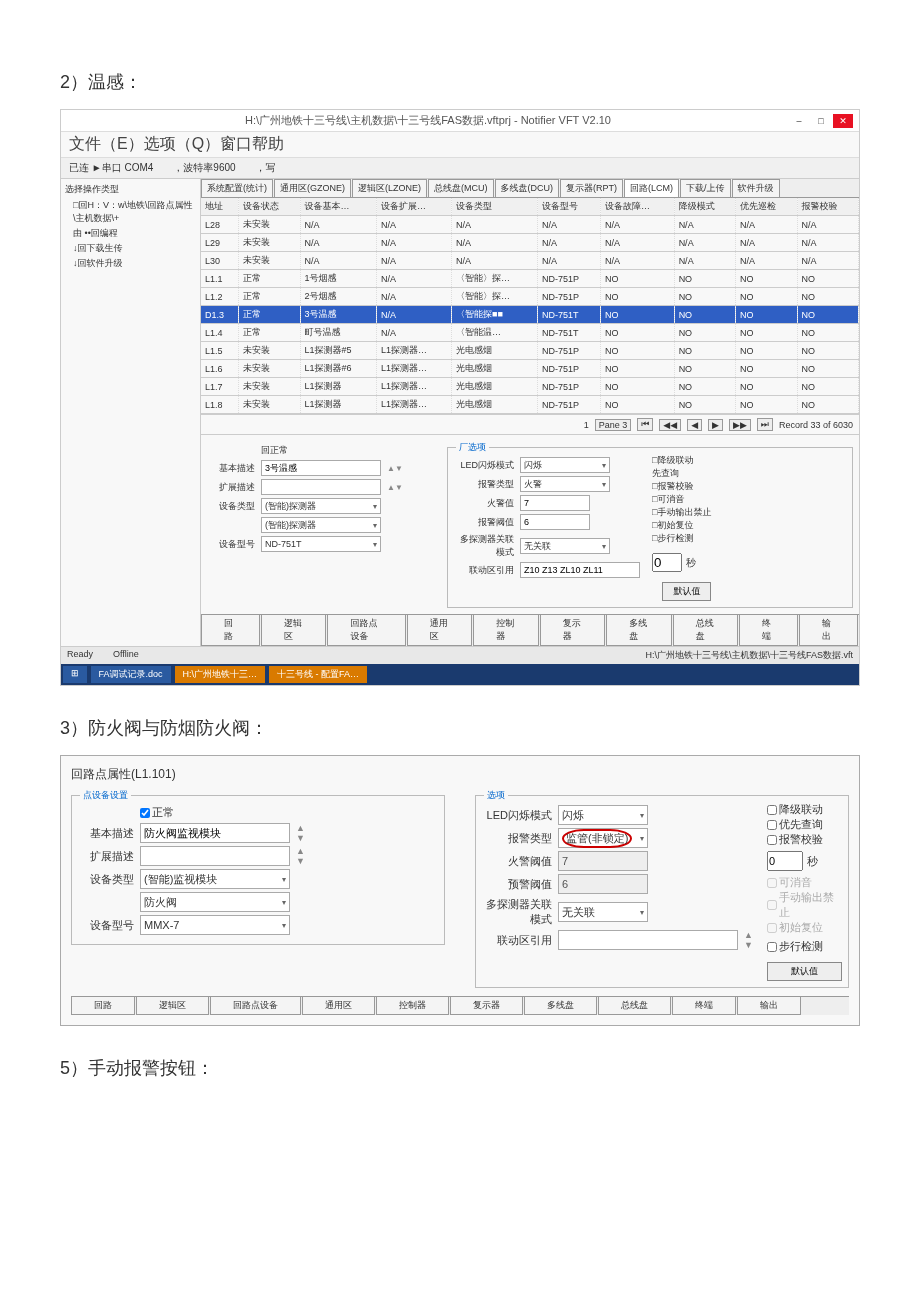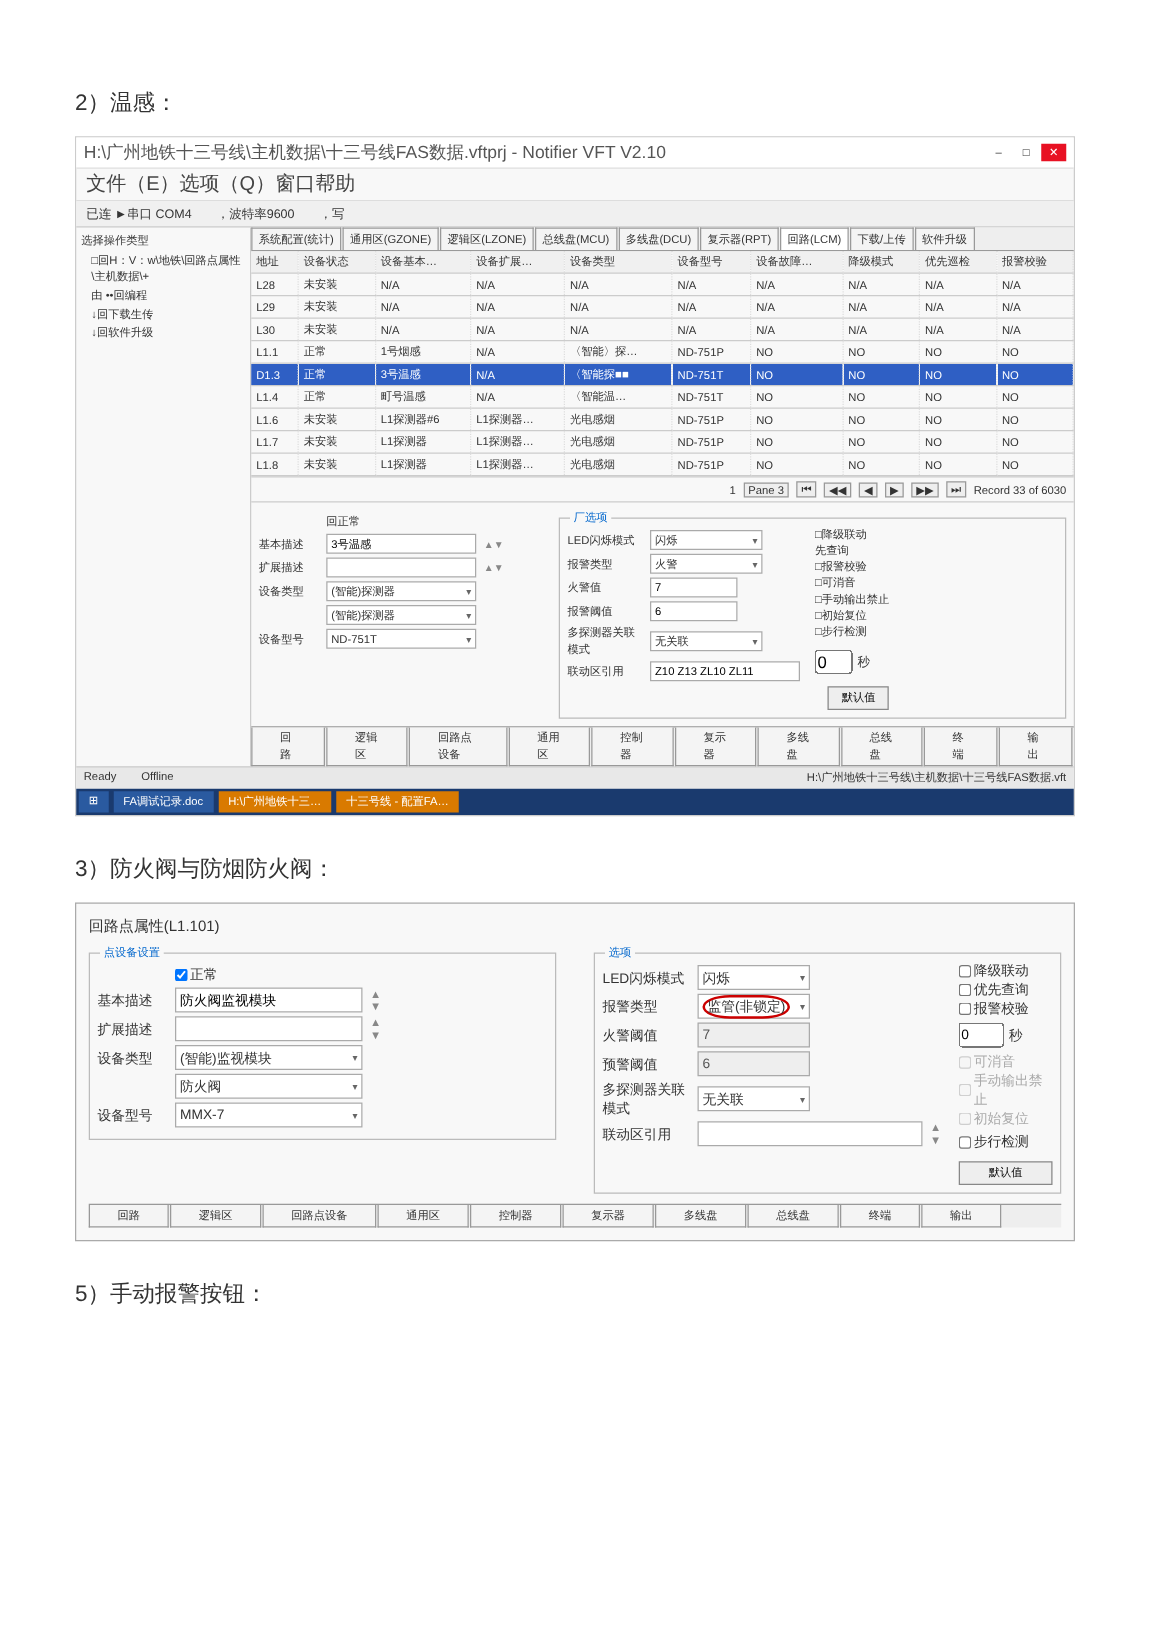--- a/index.html
+++ b/index.html
@@ -1,21 +1,21 @@
 <!DOCTYPE html>
 <html><head>
 <meta charset="utf-8">
 <style>
 *{box-sizing:border-box;margin:0;padding:0;font-family:"Microsoft YaHei","SimSun",sans-serif}
 body{background:#fff;width:920px;font-size:11px;color:#333}
 .page{padding:40px 60px}
 .section-title{font-size:18px;margin:30px 0 15px 0;font-weight:400}
 .app-window{border:1px solid #ccc;background:#f8f8f8;font-size:10px}
 .title-bar{display:flex;align-items:center;padding:3px 6px;background:#fff;border-bottom:1px solid #ddd}
-.title-bar .title{flex:1;font-size:14px;color:#555}
+.title-bar .title{flex:1;text-align:center;font-size:11px;color:#555}
 .title-bar .win-btns{display:flex;gap:2px}
 .win-btn{width:20px;height:14px;display:flex;align-items:center;justify-content:center;font-size:9px}
 .win-close{background:#e81123;color:#fff}
 .menu-bar{padding:2px 8px;font-size:16px;color:#444;border-bottom:1px solid #ddd}
 .toolbar{padding:3px 8px;border-bottom:1px solid #ccc;background:#f0f0f0;display:flex;gap:20px;font-size:10px}
 .main-layout{display:flex}
 .left-panel{width:140px;border-right:1px solid #ccc;padding:4px;font-size:9px}
 .left-panel .lbl{font-weight:400;margin-bottom:2px}
 .tree-item{padding:1px 0 1px 8px;font-size:9px;color:#333;cursor:pointer}
 .right-panel{flex:1;padding:0}
@@ -28,21 +28,21 @@
 .data-table tr.selected td{background:#2f5fc4;color:#fff}
 .pager{display:flex;justify-content:flex-end;align-items:center;gap:6px;padding:3px 6px;font-size:9px;border-top:1px solid #ccc}
 .pager .pgbtn{border:1px solid #999;padding:0 3px;cursor:pointer;background:#eee}
 .detail-panel{padding:6px;border-top:1px solid #ccc}
 .detail-header{font-size:10px;margin-bottom:2px}
 .detail-link{color:#06c;font-size:9px;cursor:pointer;margin-left:8px}
 .detail-cols{display:flex;gap:20px}
 .fieldset{border:1px solid #bbb;padding:6px;position:relative;margin-top:6px}
 .fieldset .legend{position:absolute;top:-7px;left:8px;background:#f8f8f8;padding:0 3px;font-size:9px;color:#06c}
 .form-row{display:flex;align-items:center;margin:3px 0;gap:6px;font-size:9px}
-.form-row label{width:48px;text-align:left;flex-shrink:0}
+.form-row label{width:48px;text-align:right;flex-shrink:0}
 .form-row input[type=text],.form-row .combo{border:1px solid #aaa;padding:1px 3px;font-size:9px;height:16px;background:#fff}
 .combo{display:flex;align-items:center;justify-content:space-between;min-width:90px}
 .combo .arrow{font-size:8px;color:#666}
 .chk{display:flex;align-items:center;gap:2px;font-size:9px}
 .chk input{width:10px;height:10px}
 .btn{border:1px solid #888;background:#eee;padding:2px 10px;font-size:9px;cursor:pointer}
 .bottom-tabs{display:flex;border-top:1px solid #999;background:#eee;font-size:9px}
 .bottom-tabs .btab{padding:2px 22px;border:1px solid #999;border-top:none;margin-right:1px;cursor:pointer;background:#f4f4f4}
 .status-bar{display:flex;padding:2px 6px;background:#e8e8e8;font-size:9px;border-top:1px solid #ccc}
 .taskbar{display:flex;background:#1a3a6e;padding:2px;gap:4px}
@@ -162,39 +162,63 @@
                 <td>正常</td>
                 <td>1号烟感</td>
                 <td>N/A</td>
                 <td>〈智能〉探…</td>
                 <td>ND-751P</td>
                 <td>NO</td>
                 <td>NO</td>
                 <td>NO</td>
                 <td>NO</td>
               </tr>
+              <tr>
+                <td>L1.2</td>
+                <td>正常</td>
+                <td>2号烟感</td>
+                <td>N/A</td>
+                <td>〈智能〉探…</td>
+                <td>ND-751P</td>
+                <td>NO</td>
+                <td>NO</td>
+                <td>NO</td>
+                <td>NO</td>
+              </tr>
               <tr class="selected">
                 <td>D1.3</td>
                 <td>正常</td>
                 <td>3号温感</td>
                 <td>N/A</td>
                 <td>〈智能探■■</td>
                 <td>ND-751T</td>
                 <td>NO</td>
                 <td>NO</td>
                 <td>NO</td>
                 <td>NO</td>
               </tr>
               <tr>
                 <td>L1.4</td>
                 <td>正常</td>
                 <td>町号温感</td>
                 <td>N/A</td>
                 <td>〈智能温…</td>
                 <td>ND-751T</td>
+                <td>NO</td>
+                <td>NO</td>
+                <td>NO</td>
+                <td>NO</td>
+              </tr>
+              <tr>
+                <td>L1.5</td>
+                <td>未安装</td>
+                <td>L1探测器#5</td>
+                <td>L1探测器…</td>
+                <td>光电感烟</td>
+                <td>ND-751P</td>
                 <td>NO</td>
                 <td>NO</td>
                 <td>NO</td>
                 <td>NO</td>
               </tr>
               <tr>
                 <td>L1.6</td>
                 <td>未安装</td>
                 <td>L1探测器#6</td>
                 <td>L1探测器…</td>

